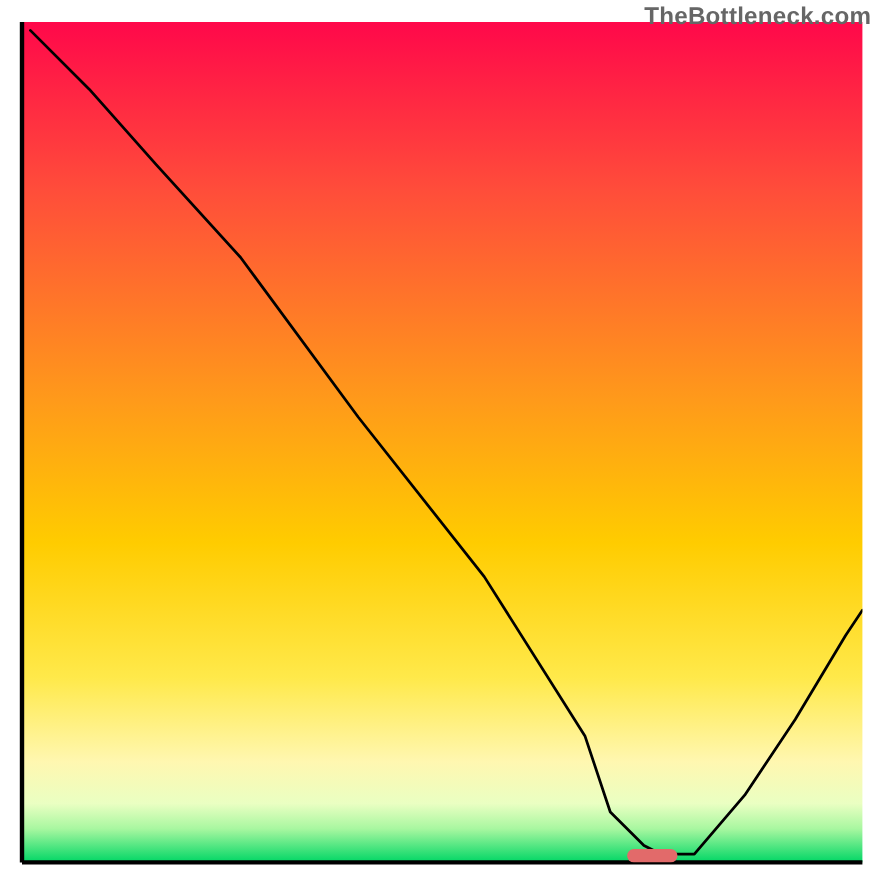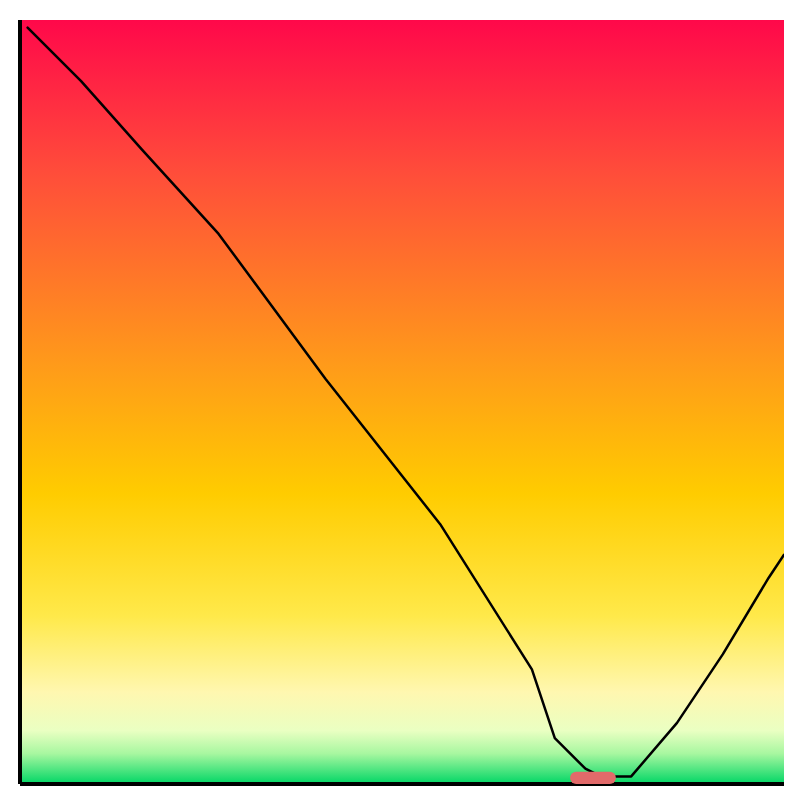--- a/index.html
+++ b/index.html
@@ -28,20 +28,21 @@
   }
   svg {
     display: block;
   }
 </style>
 </head>
 <body>
 
 <div class="frame">
 
+  <div class="watermark">TheBottleneck.com</div>
 
   <svg width="800" height="800" viewBox="0 0 800 800">
     <defs>
       <linearGradient id="bg-grad" x1="0" y1="0" x2="0" y2="1">
         <stop offset="0%" stop-color="#ff084a"></stop>
         <stop offset="20%" stop-color="#ff4d3a"></stop>
         <stop offset="45%" stop-color="#ff9a1a"></stop>
         <stop offset="62%" stop-color="#ffcc00"></stop>
         <stop offset="78%" stop-color="#ffe94a"></stop>
         <stop offset="88%" stop-color="#fff7b0"></stop>

